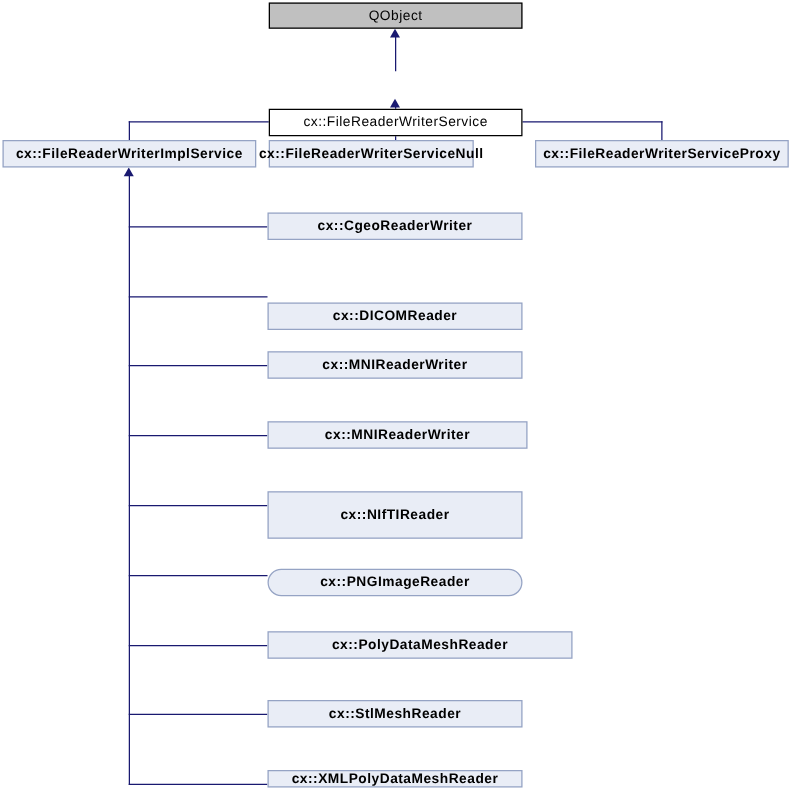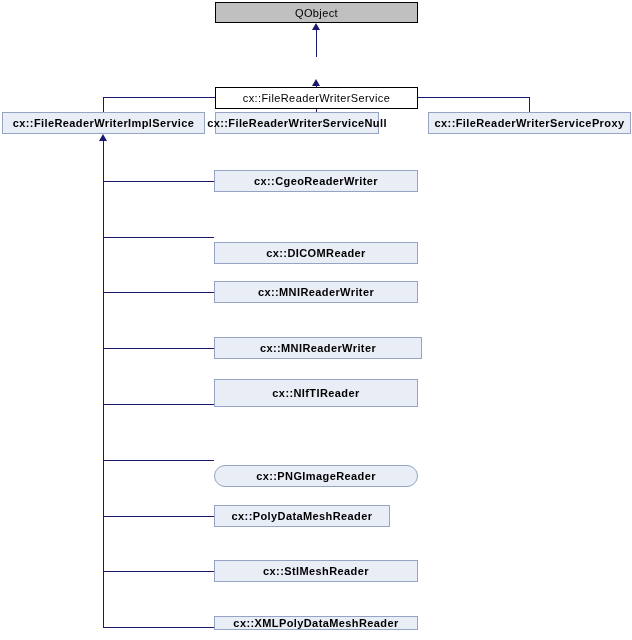--- a/index.html
+++ b/index.html
@@ -91,23 +91,23 @@
   <div class="node leafy" style="left:214px; top:170px; width:204px; height:22px;">cx::CgeoReaderWriter</div>
 
   <div class="node leafy" style="left:428px; top:112px; width:203px; height:22px;">cx::FileReaderWriterServiceProxy</div>
 
   <div class="node leafy" style="left:214px; top:226px; width:204px; height:22px;margin-top:16px;">cx::DICOMReader</div>
 
   <div class="node leafy" style="left:214px; top:281px; width:204px; height:22px;">cx::MNIReaderWriter</div>
 
   <div class="node leafy" style="left:214px; top:337px; width:208px; height:22px;">cx::MNIReaderWriter</div>
 
-  <div class="node leafy" style="left:214px; top:379px; width:204px; height:28px;">cx::NIfTIReader</div>
+  <div class="node leafy" style="left:214px; top:393px; width:204px; height:38px;">cx::NIfTIReader</div>
 
-  <div class="node leafy" style="left:214px; top:465px; width:204px; height:22px;border-radius:11px;">cx::PNGImageReader</div>
+  <div class="node leafy" style="left:214px; top:455px; width:204px; height:22px;border-radius:11px;">cx::PNGImageReader</div>
 
-  <div class="node leafy" style="left:214px; top:505px; width:176px; height:22px;">cx::PolyDataMeshReader</div>
+  <div class="node leafy" style="left:214px; top:505px; width:244px; height:22px;">cx::PolyDataMeshReader</div>
 
   <div class="node leafy" style="left:214px; top:560px; width:204px; height:22px;text-align:right;">cx::StlMeshReader</div>
 
   <div class="node leafy" style="left:214px; top:616px; width:204px; height:14px;">cx::XMLPolyDataMeshReader</div>
 
 </div>
 
 </body></html>

